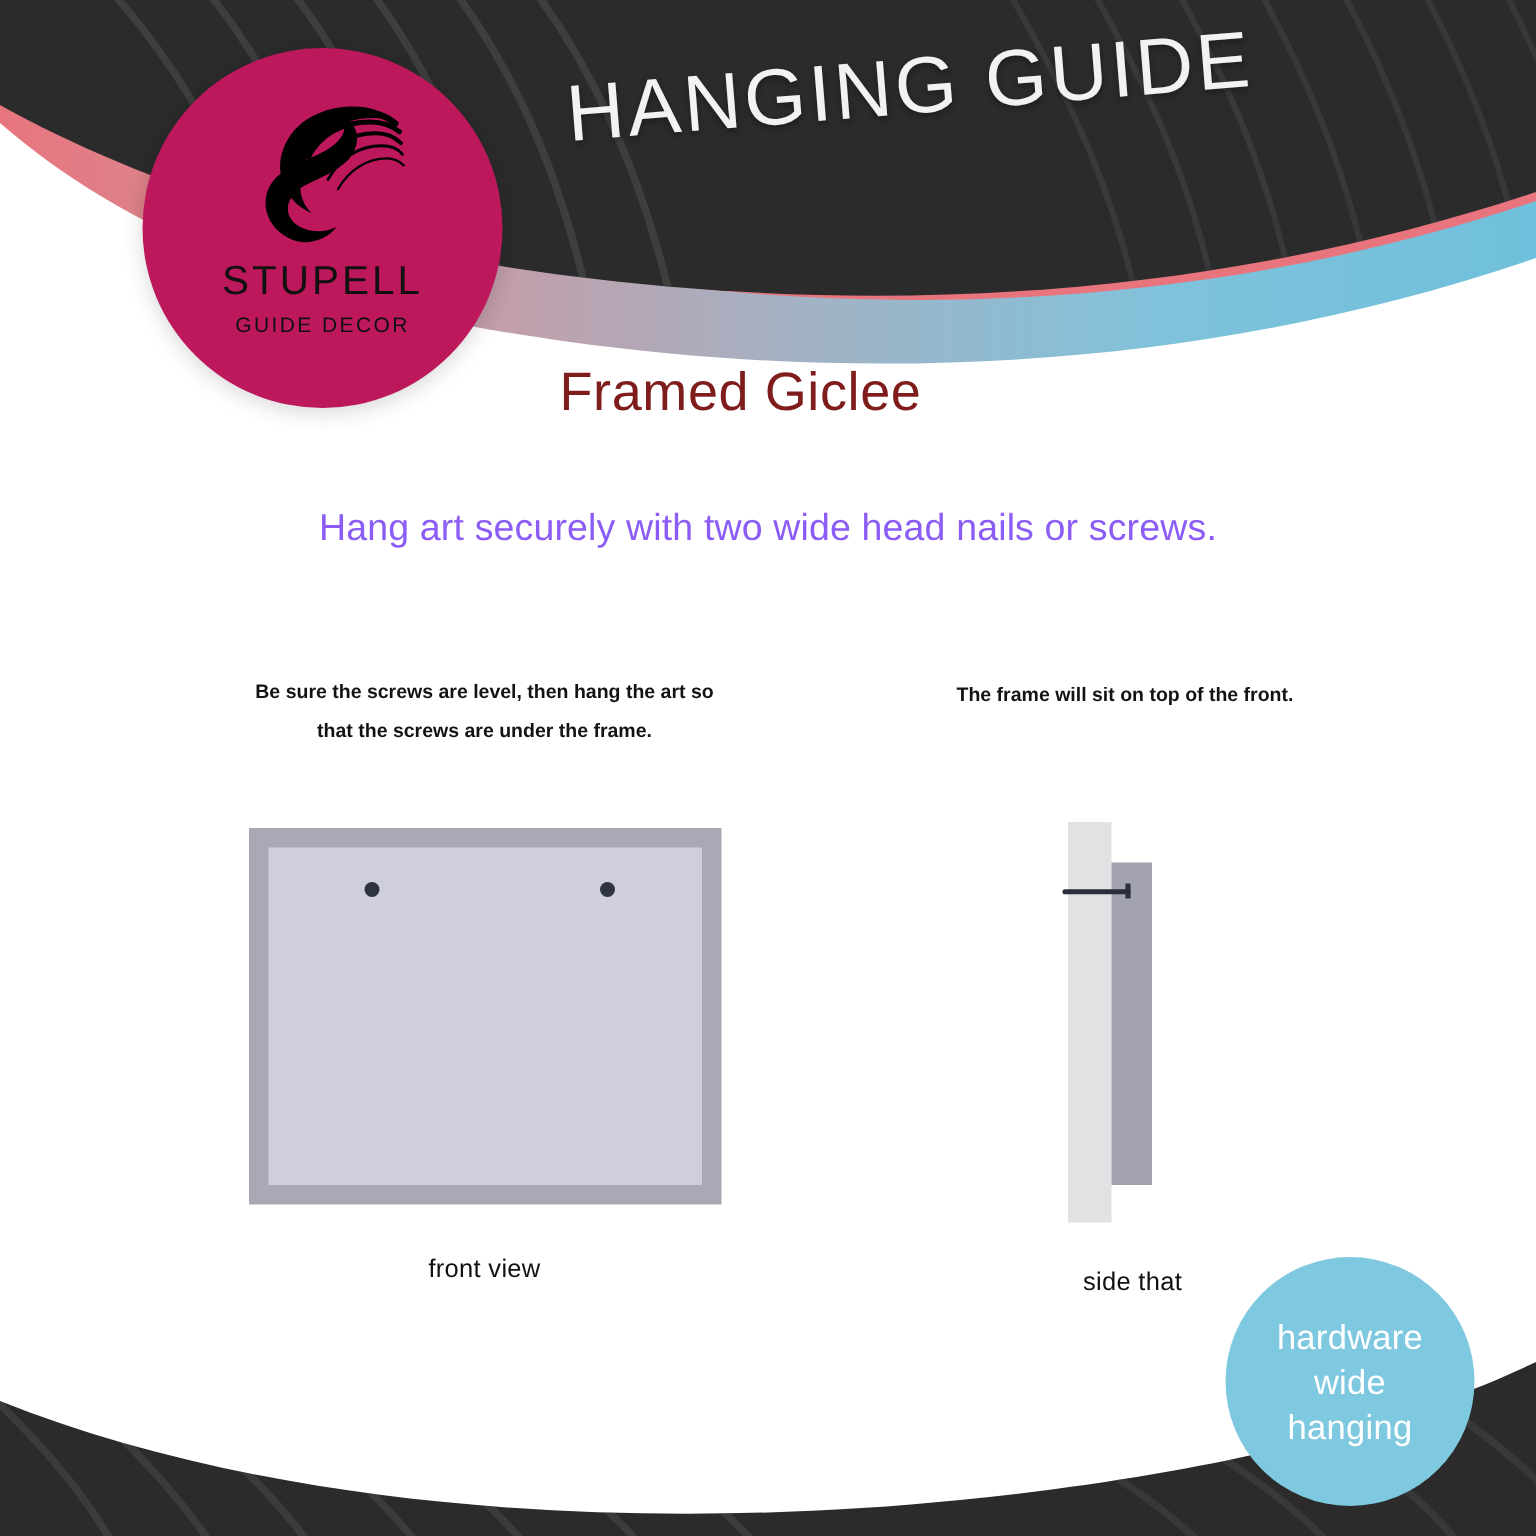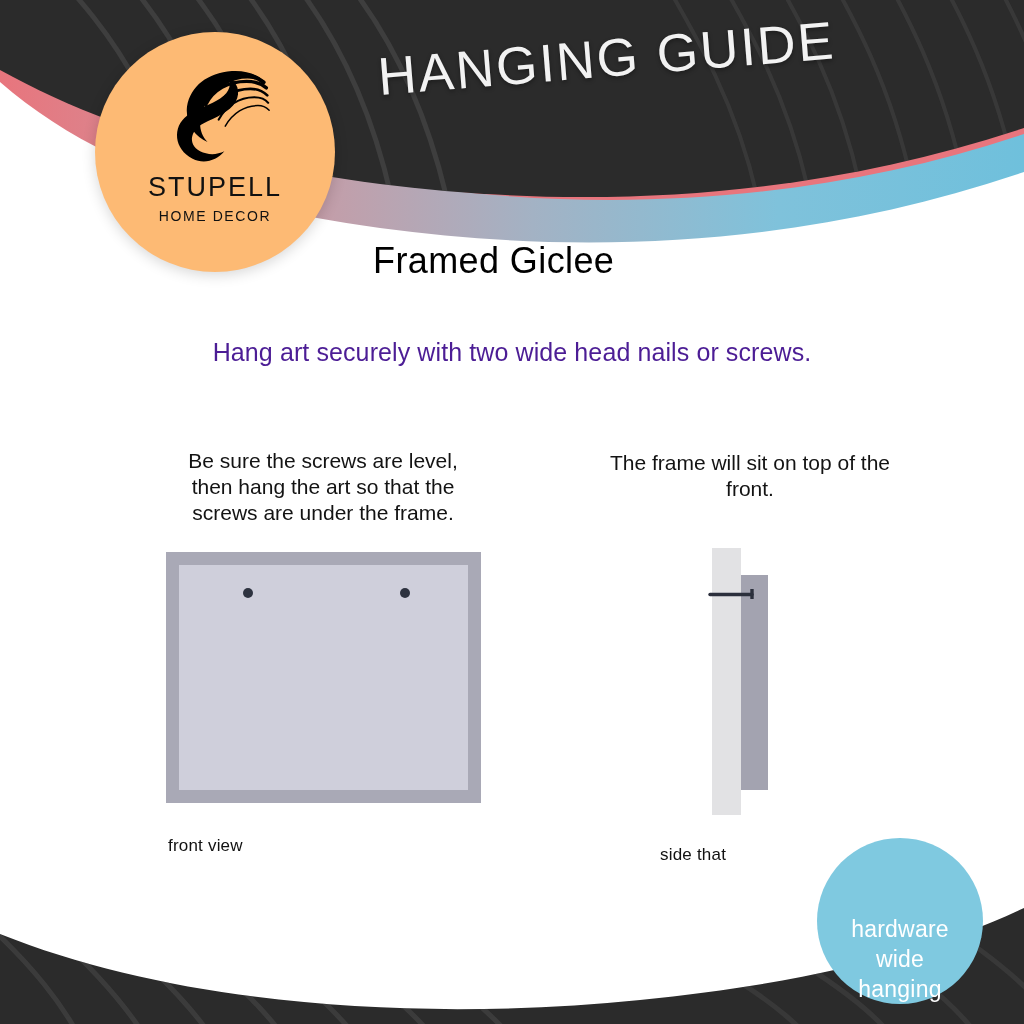--- a/index.html
+++ b/index.html
@@ -17,21 +17,21 @@
 
   
   .wave-layer { position:absolute; left:0; top:0; width:1024px; height:1024px; pointer-events:none; }
 
   
   #logo-badge {
     position:absolute;
     left:95px; top:32px;
     width:240px; height:240px;
     border-radius:50%;
-    background:#fdba74;
+    background:#be185d;
     box-shadow:0 3px 14px rgba(0,0,0,0.16);
     display:flex; flex-direction:column;
     align-items:center; justify-content:flex-start;
     padding-top:26px;
     z-index:20;
   }
   #logo-mark { width:112px; height:112px; display:block; }
   .logo-word {
     font-family:"Liberation Sans", sans-serif;
     color:#111111;
@@ -55,45 +55,45 @@
     white-space:nowrap;
     text-shadow:0 2px 4px rgba(0,0,0,0.35);
     z-index:15;
   }
 
   
   #product-type {
     position:absolute;
     left:373px; top:240px;
     font-size:36px;
-    color:#000000;
+    color:#7f1d1d;
     font-weight:400;
     letter-spacing:0.4px;
   }
 
   
   #main-instruction {
     position:absolute;
     left:0; top:338px;
     width:1024px;
     text-align:center;
     font-size:25px;
-    color:#4c1d95;
+    color:#8b5cf6;
     font-weight:500;
     letter-spacing:0.1px;
   }
 
   
   .caption {
     position:absolute;
     text-align:center;
-    font-size:21px;
+    font-size:13px;
     line-height:26px;
     color:#131313;
-    font-weight:400;
+    font-weight:700;
   }
   #caption-front { left:168px; top:448px; width:310px; }
   #caption-side  { left:600px; top:450px; width:300px; }
 
   
   #front-view-diagram {
     position:absolute;
     left:166px; top:552px;
     width:315px; height:251px;
     background:#a9a9b6;
@@ -134,38 +134,38 @@
   }
   #side-screw {
     position:absolute;
     left:8px; top:41px;
     width:55px; height:10px;
   }
 
   
   .view-label {
     position:absolute;
-    text-align:left;
+    text-align:center;
     font-size:17px;
     color:#111111;
     font-weight:400;
     letter-spacing:0.2px;
   }
   #label-front-view { left:168px; top:836px; width:310px; }
   #label-side-view  { left:660px; top:845px; width:190px; }
 
   
   #hardware-badge {
     position:absolute;
     left:817px; top:838px;
     width:166px; height:166px;
     border-radius:50%;
     background:#7fc9e0;
     display:flex; flex-direction:column;
-    align-items:center; justify-content:flex-end;
+    align-items:center; justify-content:center;
     z-index:25;
   }
   .badge-line {
     color:#ffffff;
     font-size:23px;
     line-height:30px;
     font-weight:400;
     letter-spacing:0.2px;
   }
 </style>
@@ -252,21 +252,21 @@
         C38,84 28,70 30,52 Z"></path>
       <g fill="none" stroke="#000000" stroke-linecap="round">
         <path d="M44,40 C52,26 68,18 88,18 C98,18 106,21 112,26" stroke-width="4.5"></path>
         <path d="M50,50 C58,34 74,25 94,25 C103,25 110,28 115,32" stroke-width="3.6"></path>
         <path d="M57,58 C65,42 80,33 98,33 C106,33 112,36 116,40" stroke-width="2.9"></path>
         <path d="M64,66 C72,51 86,42 102,42 C109,42 114,44 117,48" stroke-width="2.2"></path>
         <path d="M71,73 C79,59 92,51 106,51 C111,51 115,53 118,56" stroke-width="1.6"></path>
       </g>
     </svg>
     <div class="logo-word" id="logo-name">STUPELL</div>
-    <div class="logo-word" id="logo-sub">HOME DECOR</div>
+    <div class="logo-word" id="logo-sub">GUIDE DECOR</div>
   </div>
 
   <div id="product-type">Framed Giclee</div>
 
   <div id="main-instruction">Hang art securely with two wide head nails or screws.</div>
 
   <div class="caption" id="caption-front">Be sure the screws are level, then hang the art so that the screws are under the frame.</div>
 
   <div id="front-view-diagram">
     <div id="front-view-mat">

